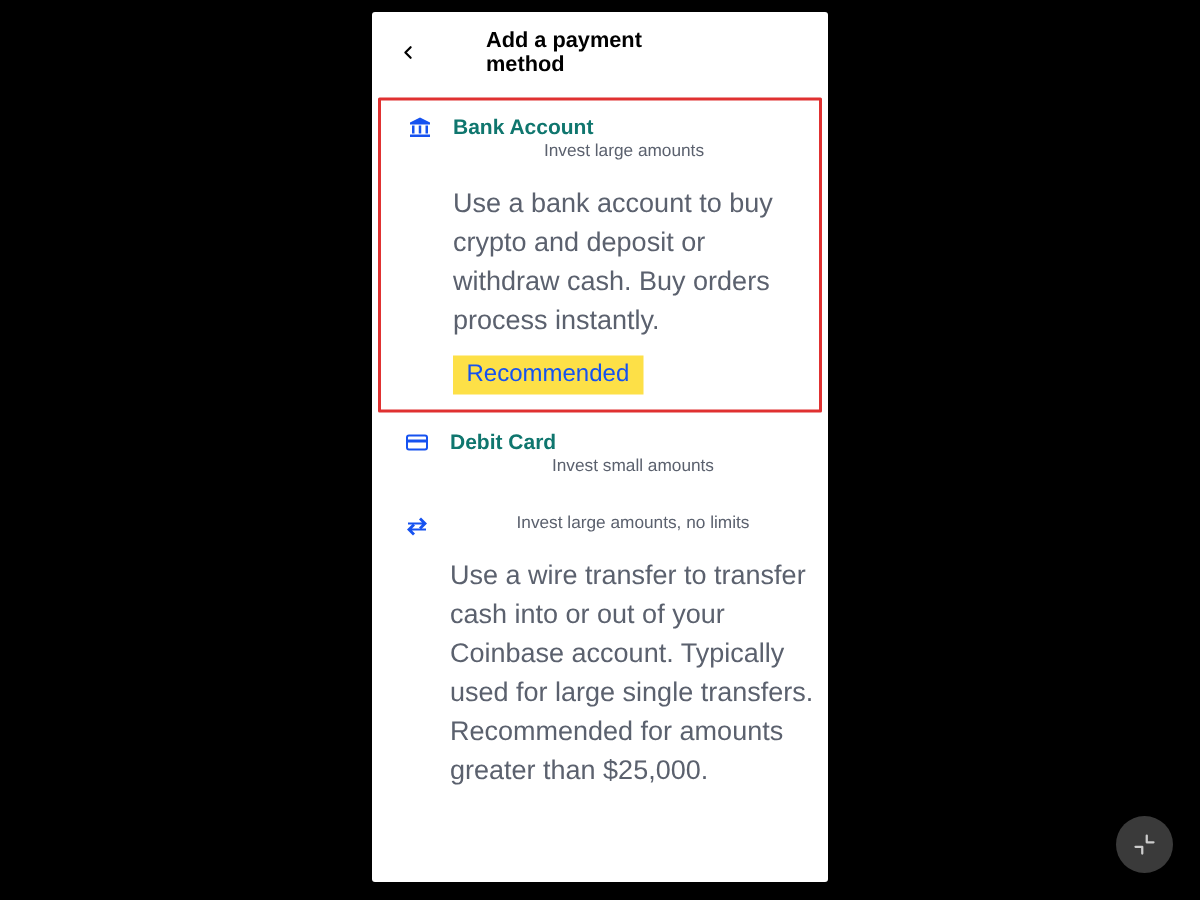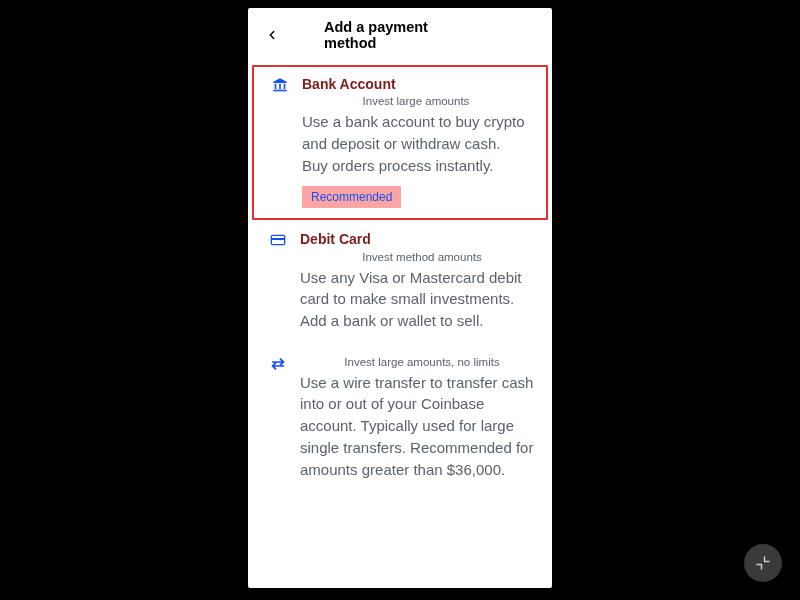--- a/index.html
+++ b/index.html
@@ -70,41 +70,41 @@
       padding-top: 2px;
       color: #1652f0;
     }
     .option-content {
       flex: 1;
       padding-left: 10px;
     }
     .option-title {
       font-size: 14px;
       font-weight: 700;
-      color: #7f1d1d;
+      color: #0f766e;
       line-height: 1.3;
     }
     .option-subtitle {
       font-size: 11.5px;
       color: #5b616e;
       margin-top: 1px;
       line-height: 1.3;
       text-align: center;
     }
     .option-description {
-      font-size: 15px;
+      font-size: 18px;
       color: #5b616e;
-      margin-top: 2px;
+      margin-top: 13px;
       line-height: 1.45;
     }
     .badge {
       display: inline-block;
-      background: #fca5a5;
+      background: #fde047;
       color: #1652f0;
-      font-size: 12px;
+      font-size: 16px;
       font-weight: 500;
       padding: 4px 9px;
       border-radius: 0;
       margin-top: 10px;
     }
     .fab {
       position: absolute;
       right: 18px;
       bottom: 18px;
       width: 38px;
@@ -157,35 +157,34 @@
 
     <div class="option-item">
       <div class="option-icon">
         <svg width="16" height="16" viewBox="0 0 24 24" fill="#1652f0">
           <rect x="2" y="5" width="20" height="14" rx="2" fill="none" stroke="#1652f0" stroke-width="2"></rect>
           <rect x="2" y="9" width="20" height="3" fill="#1652f0"></rect>
         </svg>
       </div>
       <div class="option-content">
         <div class="option-title">Debit Card</div>
-        <div class="option-subtitle">Invest method amounts</div>
-        <div class="option-description">Use any Visa or Mastercard debit card to make small investments. Add a bank or wallet to sell.</div>
+        <div class="option-subtitle">Invest small amounts</div>
       </div>
     </div>
 
     <div class="option-item">
       <div class="option-icon">
         <svg width="16" height="16" viewBox="0 0 24 24" fill="#1652f0">
           <path d="M3 8 L17 8 L14 5 L16 3 L22 9 L16 15 L14 13 L17 10 L3 10 Z"></path>
           <path d="M21 16 L7 16 L10 19 L8 21 L2 15 L8 9 L10 11 L7 14 L21 14 Z"></path>
         </svg>
       </div>
       <div class="option-content">
         <div class="option-subtitle">Invest large amounts, no limits</div>
-        <div class="option-description">Use a wire transfer to transfer cash into or out of your Coinbase account. Typically used for large single transfers. Recommended for amounts greater than $36,000.</div>
+        <div class="option-description">Use a wire transfer to transfer cash into or out of your Coinbase account. Typically used for large single transfers. Recommended for amounts greater than $25,000.</div>
       </div>
     </div>
 
   </div>
 </div>
 
 <div class="fab">
   <svg viewBox="0 0 24 24" fill="none" stroke="#ccc" stroke-width="2" stroke-linecap="round" stroke-linejoin="round">
     <polyline points="4 14 10 14 10 20"></polyline>
     <polyline points="20 10 14 10 14 4"></polyline>

